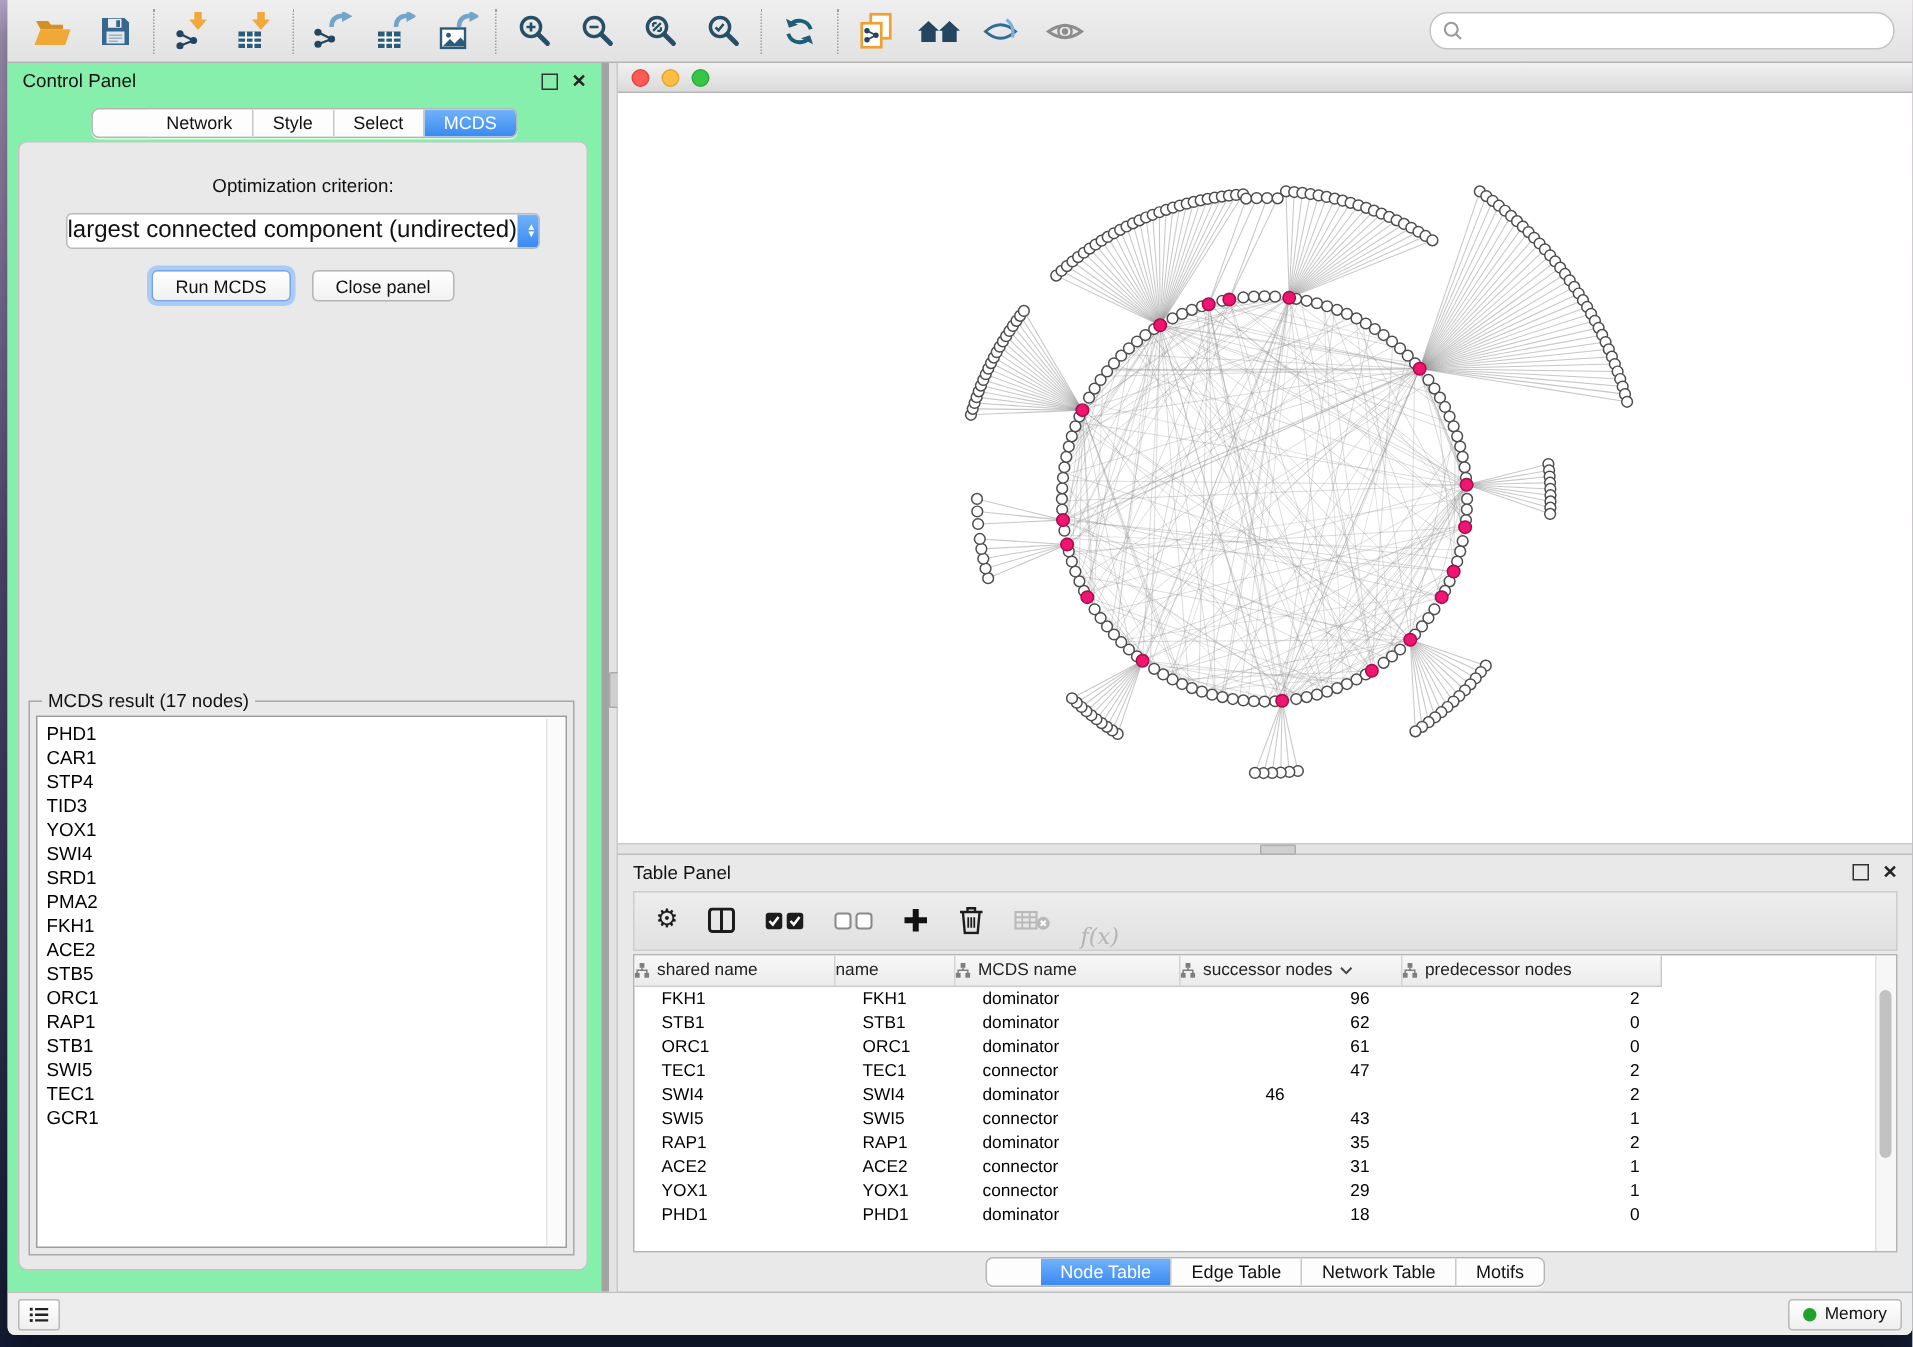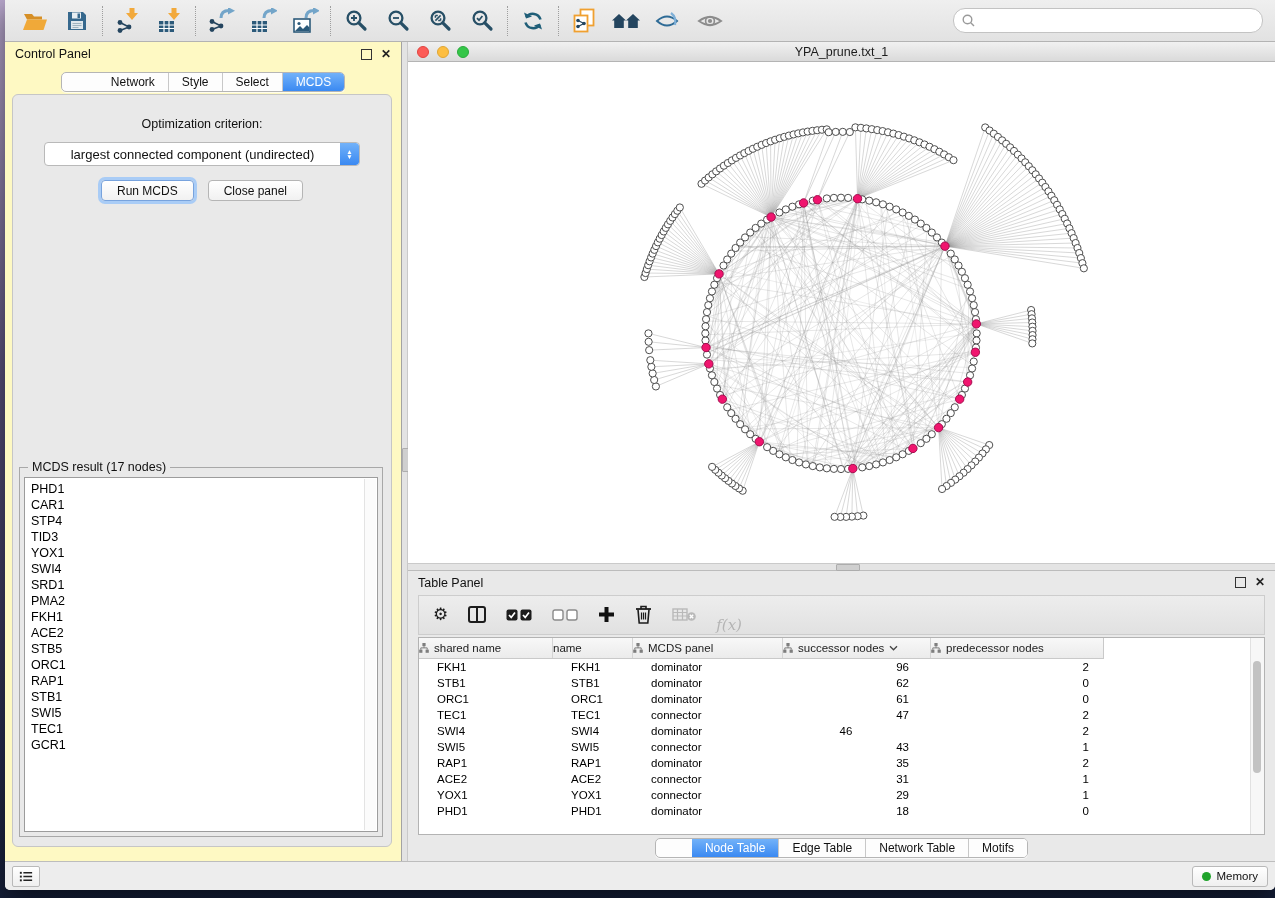--- a/index.html
+++ b/index.html
@@ -14,39 +14,39 @@
            border-bottom:1px solid #b3b3b3;display:flex;align-items:center;padding:0 12px;}
   .tb-btn{width:36px;height:32px;display:flex;align-items:center;justify-content:center;
           background:none;border:none;padding:0;cursor:default;}
   .tb-sep{width:0;height:30px;border-left:1px dotted #9e9e9e;margin:0 7px;}
   .tb-group{display:flex;align-items:center;gap:6px;}
   .search-box{margin-left:auto;width:292px;height:23px;border:1px solid #c3c3c3;border-radius:12px;
               background:#fff;display:flex;align-items:center;padding:0 8px;gap:5px;}
   .search-box input{border:none;outline:none;flex:1;font-size:12px;font-family:inherit;background:transparent;}
   
   .main{flex:1;display:flex;min-height:0;}
-  .control-panel{flex:0 0 396px;width:396px;background:#fef9c3;border-right:1px solid #a3a3a3;
+  .control-panel{flex:0 0 396px;width:396px;background:#86efac;border-right:5px solid #a3a3a3;
                  position:relative;}
   .panel-title-row{height:24px;display:flex;align-items:center;padding:0 10px;}
   .panel-title{font-size:12.5px;color:#111;}
   .win-mini-icons{margin-left:auto;display:flex;align-items:center;gap:9px;}
   .float-ico{width:9px;height:9px;border:1.6px solid #333;display:inline-block;}
   .close-ico{font-size:12px;font-weight:bold;color:#222;line-height:9px;}
   .cp-tabs{position:absolute;top:30px;left:0;right:0;text-align:center;z-index:3;}
   .seg{display:inline-flex;border:1px solid #b5b5b5;border-radius:5px;overflow:hidden;
        background:#fdfdfd;box-shadow:0 1px 0 rgba(255,255,255,.7);}
   .seg-item{padding:2px 13px;font-size:12px;color:#111;border-left:1px solid #c8c8c8;background:#fdfdfd;}
   .seg-item:first-child{border-left:none;margin-left:36px;}
   .seg-item.selected{background:linear-gradient(#72b2f9,#3a89f2);color:#fff;}
   .cp-pane{position:absolute;top:52px;left:7px;right:9px;bottom:14px;background:#e9e9e9;
            border:1px solid #c6c6c6;border-radius:6px;text-align:center;}
   .opt-label{margin-top:22px;font-size:12.5px;color:#111;}
   .dropdown{margin:11px auto 0;width:314px;height:22px;background:#fff;border:1px solid #b9b9b9;
             border-radius:4px;display:flex;align-items:center;overflow:hidden;}
-  .dd-value{flex:1;font-size:13px;text-align:center;color:#111;white-space:nowrap;}
+  .dd-value{flex:1;font-size:16px;text-align:center;color:#111;white-space:nowrap;}
   .dd-stepper{flex:0 0 19px;height:100%;background:linear-gradient(#72b2f9,#3a89f2);
               display:flex;flex-direction:column;align-items:center;justify-content:center;
               color:#fff;font-size:6.5px;line-height:5px;border-radius:0 3px 3px 0;}
   .btn-row{margin-top:14px;display:flex;justify-content:center;gap:14px;}
   .btn{font-family:inherit;font-size:12px;color:#111;padding:2.5px 15px;border:1px solid #b5b5b5;
        border-radius:4px;background:linear-gradient(#ffffff,#f1f1f1);}
   .btn.focused{box-shadow:0 0 0 3px #a9ccf6;border-color:#78a3dd;}
   .result-group{position:absolute;left:6px;right:8px;top:372px;height:368px;
                 border:1px solid #a8a8a8;background:#e9e9e9;}
   .result-legend{position:absolute;top:-8px;left:8px;background:#e9e9e9;padding:0 4px;
@@ -327,21 +327,20 @@
       </div>
     </div>
 
     <div class="v-splitter">
           <div class="v-handle"></div>
         </div>
 
     <div class="right-col">
       <div class="network-window">
         <div class="net-titlebar">
-          <span class="net-title">YPA_prune.txt_1</span>
           <span class="lights">
             <span class="light red"></span>
             <span class="light yellow"></span>
             <span class="light green"></span>
           </span>
         </div>
         <div class="net-canvas">
           <svg id="graph-svg" viewBox="0 0 869 498" width="100%" height="100%" preserveAspectRatio="xMidYMid meet">
                 <line x1="363.9548218122326" y1="153.42524710451275" x2="376.28121996727606" y2="146.85560332871808" stroke="#8f8f8f" stroke-opacity="0.33" stroke-width="0.65"></line>
                 <line x1="363.9548218122326" y1="153.42524710451275" x2="313.6927615898397" y2="333.42056753231435" stroke="#8f8f8f" stroke-opacity="0.33" stroke-width="0.65"></line>
@@ -1116,21 +1115,21 @@
                 <div class="t-hcell" style="width: 80px;">
                   <span>name</span>
                 </div>
                 <div class="t-hcell" style="width: 150px;">
                   <svg width="10" height="10" viewBox="0 0 10 10">
                     <rect x="3.4" y="0" width="3.2" height="3.2" fill="#7e7e7e"></rect>
                     <rect x="0.2" y="6.6" width="3.2" height="3.2" fill="#7e7e7e"></rect>
                     <rect x="6.6" y="6.6" width="3.2" height="3.2" fill="#7e7e7e"></rect>
                     <path d="M5 3.2v1.7M1.8 6.6V4.9h6.4v1.7" stroke="#7e7e7e" fill="none"></path>
                   </svg>
-                  <span>MCDS panel</span>
+                  <span>MCDS name</span>
                 </div>
                 <div class="t-hcell" style="width: 148px;">
                   <svg width="10" height="10" viewBox="0 0 10 10">
                     <rect x="3.4" y="0" width="3.2" height="3.2" fill="#7e7e7e"></rect>
                     <rect x="0.2" y="6.6" width="3.2" height="3.2" fill="#7e7e7e"></rect>
                     <rect x="6.6" y="6.6" width="3.2" height="3.2" fill="#7e7e7e"></rect>
                     <path d="M5 3.2v1.7M1.8 6.6V4.9h6.4v1.7" stroke="#7e7e7e" fill="none"></path>
                   </svg>
                   <span>successor nodes</span>
                   <svg width="9" height="6" viewBox="0 0 9 6">

